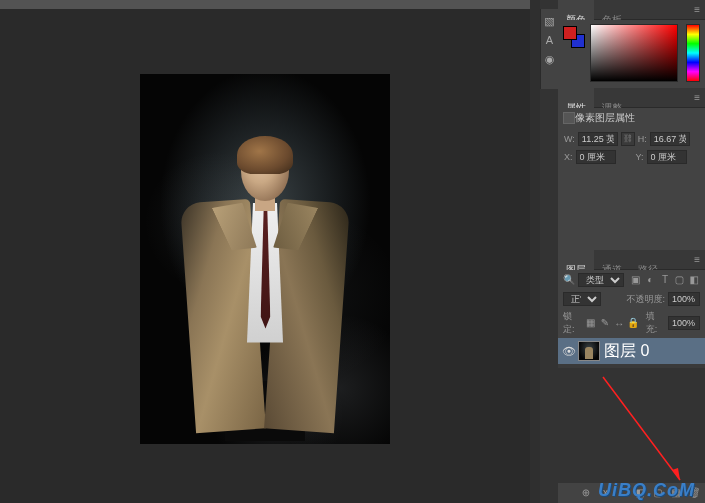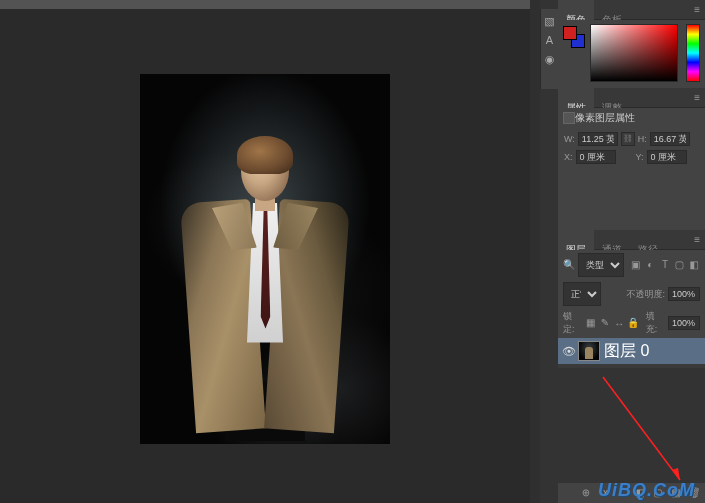--- a/index.html
+++ b/index.html
@@ -37,21 +37,21 @@
 .props-head{display:flex;align-items:center;padding:3px 5px;color:#ccc;}
 .pp-icon{width:12px;height:12px;background:#555;border:1px solid #666}
 .props-body{padding:4px 6px;color:#aaa}
 .prow{display:flex;gap:3px;align-items:center;margin-bottom:4px}
 .plabel{color:#999;font-size:9px}
 .pinput{background:#333;border:1px solid #2a2a2a;color:#ccc;padding:1px 3px;font-size:9px;width:40px;height:14px}
 .plink{width:14px;height:14px;background:#3a3a3a;border:1px solid #2a2a2a;color:#888;font-size:8px;text-align:center;line-height:12px}
 .spacer{flex:1;background:#434343}
 .layers-panel{flex:0 0 auto;background:#434343}
 .layer-ctrl{padding:3px 5px;display:flex;align-items:center;gap:3px;color:#ccc;font-size:9px}
-.lc-select{background:#333;border:1px solid #2a2a2a;color:#ccc;padding:0 3px;height:24px;font-size:9px}
+.lc-select{background:#333;border:1px solid #2a2a2a;color:#ccc;padding:0 3px;height:14px;font-size:9px}
 .lc-sep{flex:1}
 .lc-icon{width:12px;height:12px;color:#999;font-size:10px;text-align:center;cursor:pointer}
 .layer-ctrl2{padding:2px 5px;display:flex;align-items:center;gap:3px;color:#ccc;font-size:9px}
 .lock-row{padding:2px 5px;display:flex;align-items:center;gap:3px;color:#aaa;font-size:9px}
 .layer-list{background:#3a3a3a;min-height:30px}
 .layer-row{display:flex;align-items:center;height:26px;background:#5a6f85;padding:0 4px;gap:4px}
 .eye{width:12px;height:12px;color:#ddd;font-size:11px;text-align:center}
 .thumb{width:22px;height:20px;background:radial-gradient(ellipse at 50% 35%,#3a4245 0%,#050505 75%);border:1px solid #888;position:relative}
 .thumb::after{content:"";position:absolute;left:50%;top:30%;transform:translateX(-50%);width:8px;height:12px;background:#9a8560;border-radius:3px 3px 0 0}
 .layer-name{color:#fff;font-size:16px}

